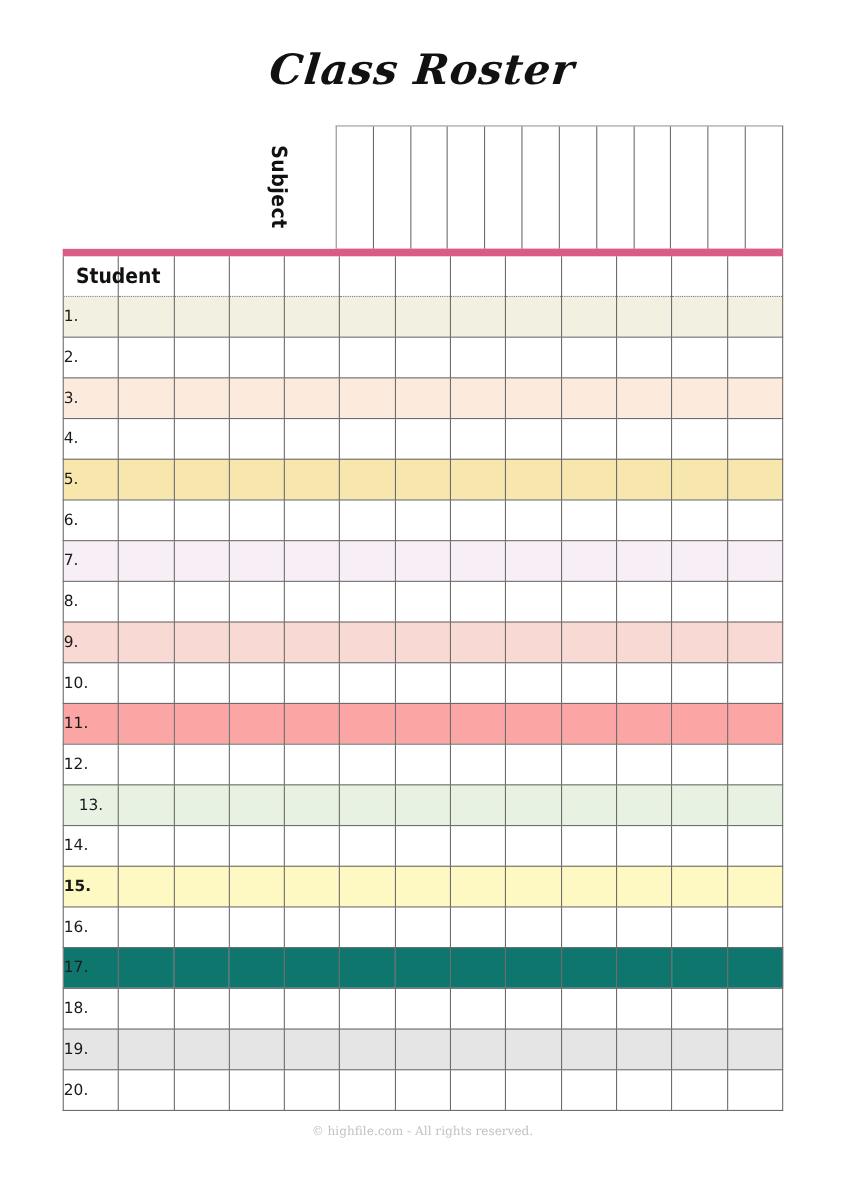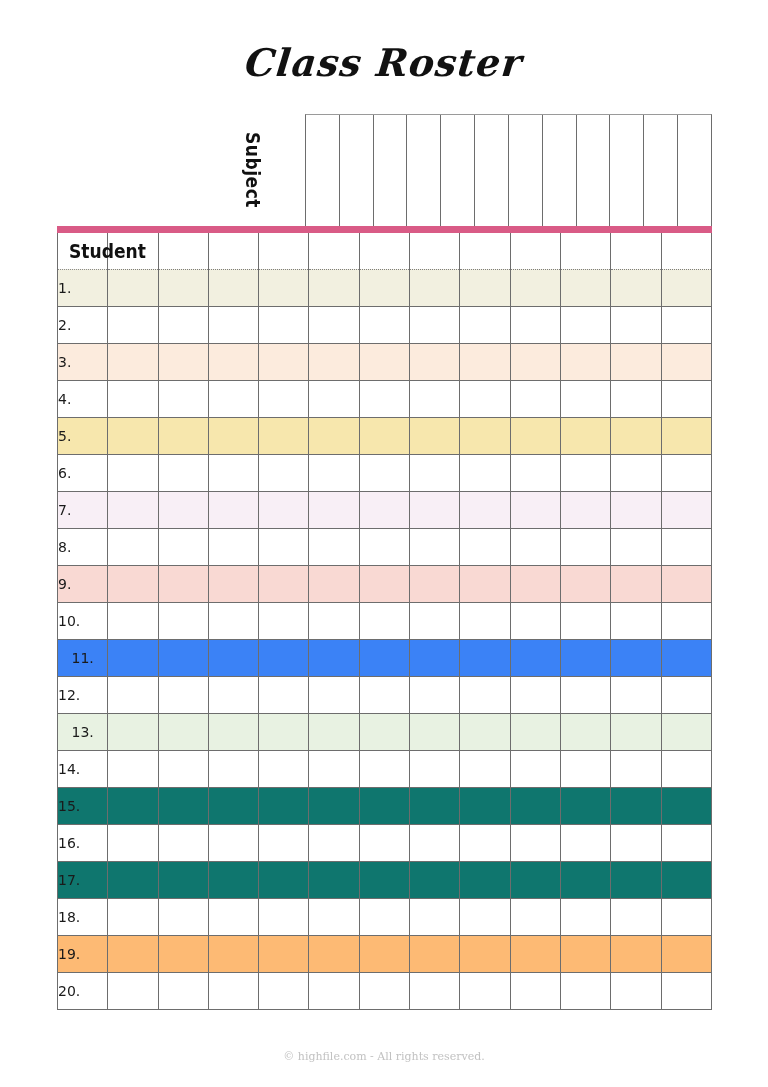--- a/index.html
+++ b/index.html
@@ -130,21 +130,21 @@
     font-family: "DejaVu Sans", sans-serif;
   }
   td.grid-cell { height: 37px; }
 
   
   tr.tinted td { border-top: 1px dotted #7d7d7d; }
 
   
   .footer {
     position: absolute;
-    top: 1050px;
+    top: 1022px;
     left: 0;
     width: 768px;
     text-align: center;
     font-family: "DejaVu Serif", serif;
     font-size: 11px;
     color: #c2c2c2;
   }
 </style>
 </head>
 <body>
@@ -335,21 +335,21 @@
           <td class="grid-cell"></td>
           <td class="grid-cell"></td>
           <td class="grid-cell"></td>
           <td class="grid-cell"></td>
           <td class="grid-cell"></td>
           <td class="grid-cell"></td>
           <td class="grid-cell"></td>
           <td class="grid-cell"></td>
           <td class="grid-cell"></td>
         </tr>
-        <tr class="tinted" style="background: #3b82f6; text-align: center;">
+        <tr class="tinted" style="background: #fca5a5;">
           <td class="name-cell">11.</td>
           <td class="grid-cell"></td>
           <td class="grid-cell"></td>
           <td class="grid-cell"></td>
           <td class="grid-cell"></td>
           <td class="grid-cell"></td>
           <td class="grid-cell"></td>
           <td class="grid-cell"></td>
           <td class="grid-cell"></td>
           <td class="grid-cell"></td>
@@ -395,21 +395,21 @@
           <td class="grid-cell"></td>
           <td class="grid-cell"></td>
           <td class="grid-cell"></td>
           <td class="grid-cell"></td>
           <td class="grid-cell"></td>
           <td class="grid-cell"></td>
           <td class="grid-cell"></td>
           <td class="grid-cell"></td>
           <td class="grid-cell"></td>
         </tr>
-        <tr class="tinted" style="background: #0f766e;">
+        <tr class="tinted" style="background: #fef9c3; font-weight: bold;">
           <td class="name-cell">15.</td>
           <td class="grid-cell"></td>
           <td class="grid-cell"></td>
           <td class="grid-cell"></td>
           <td class="grid-cell"></td>
           <td class="grid-cell"></td>
           <td class="grid-cell"></td>
           <td class="grid-cell"></td>
           <td class="grid-cell"></td>
           <td class="grid-cell"></td>
@@ -455,21 +455,21 @@
           <td class="grid-cell"></td>
           <td class="grid-cell"></td>
           <td class="grid-cell"></td>
           <td class="grid-cell"></td>
           <td class="grid-cell"></td>
           <td class="grid-cell"></td>
           <td class="grid-cell"></td>
           <td class="grid-cell"></td>
           <td class="grid-cell"></td>
         </tr>
-        <tr class="tinted" style="background: #fdba74;">
+        <tr class="tinted" style="background: #e5e5e5;">
           <td class="name-cell">19.</td>
           <td class="grid-cell"></td>
           <td class="grid-cell"></td>
           <td class="grid-cell"></td>
           <td class="grid-cell"></td>
           <td class="grid-cell"></td>
           <td class="grid-cell"></td>
           <td class="grid-cell"></td>
           <td class="grid-cell"></td>
           <td class="grid-cell"></td>

